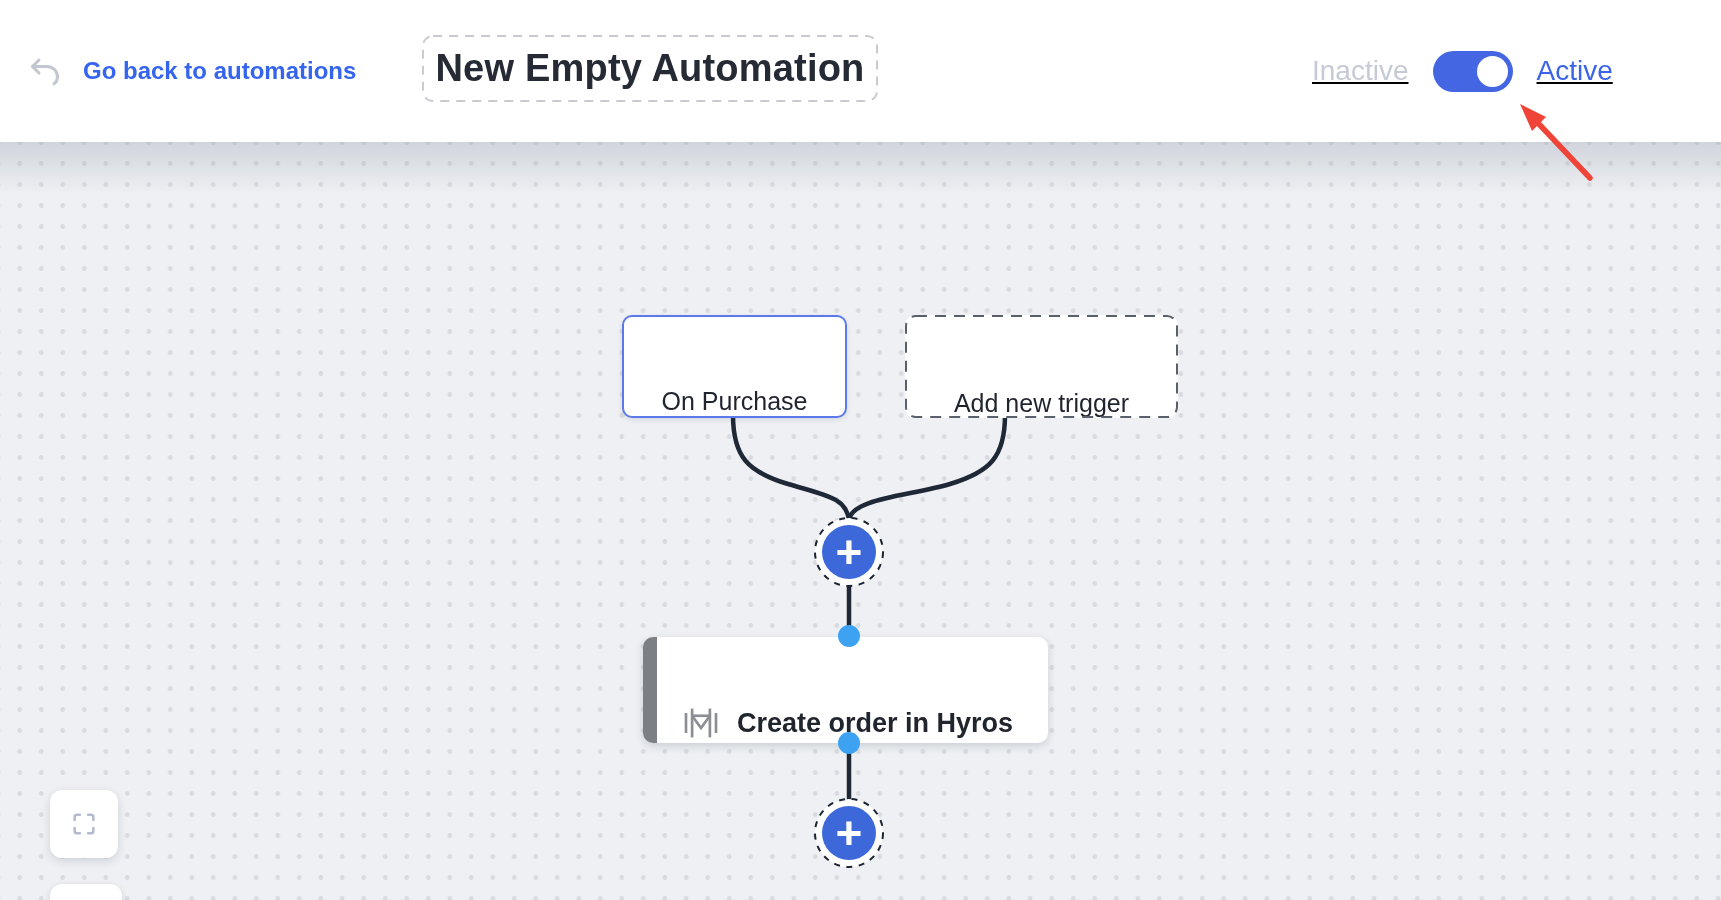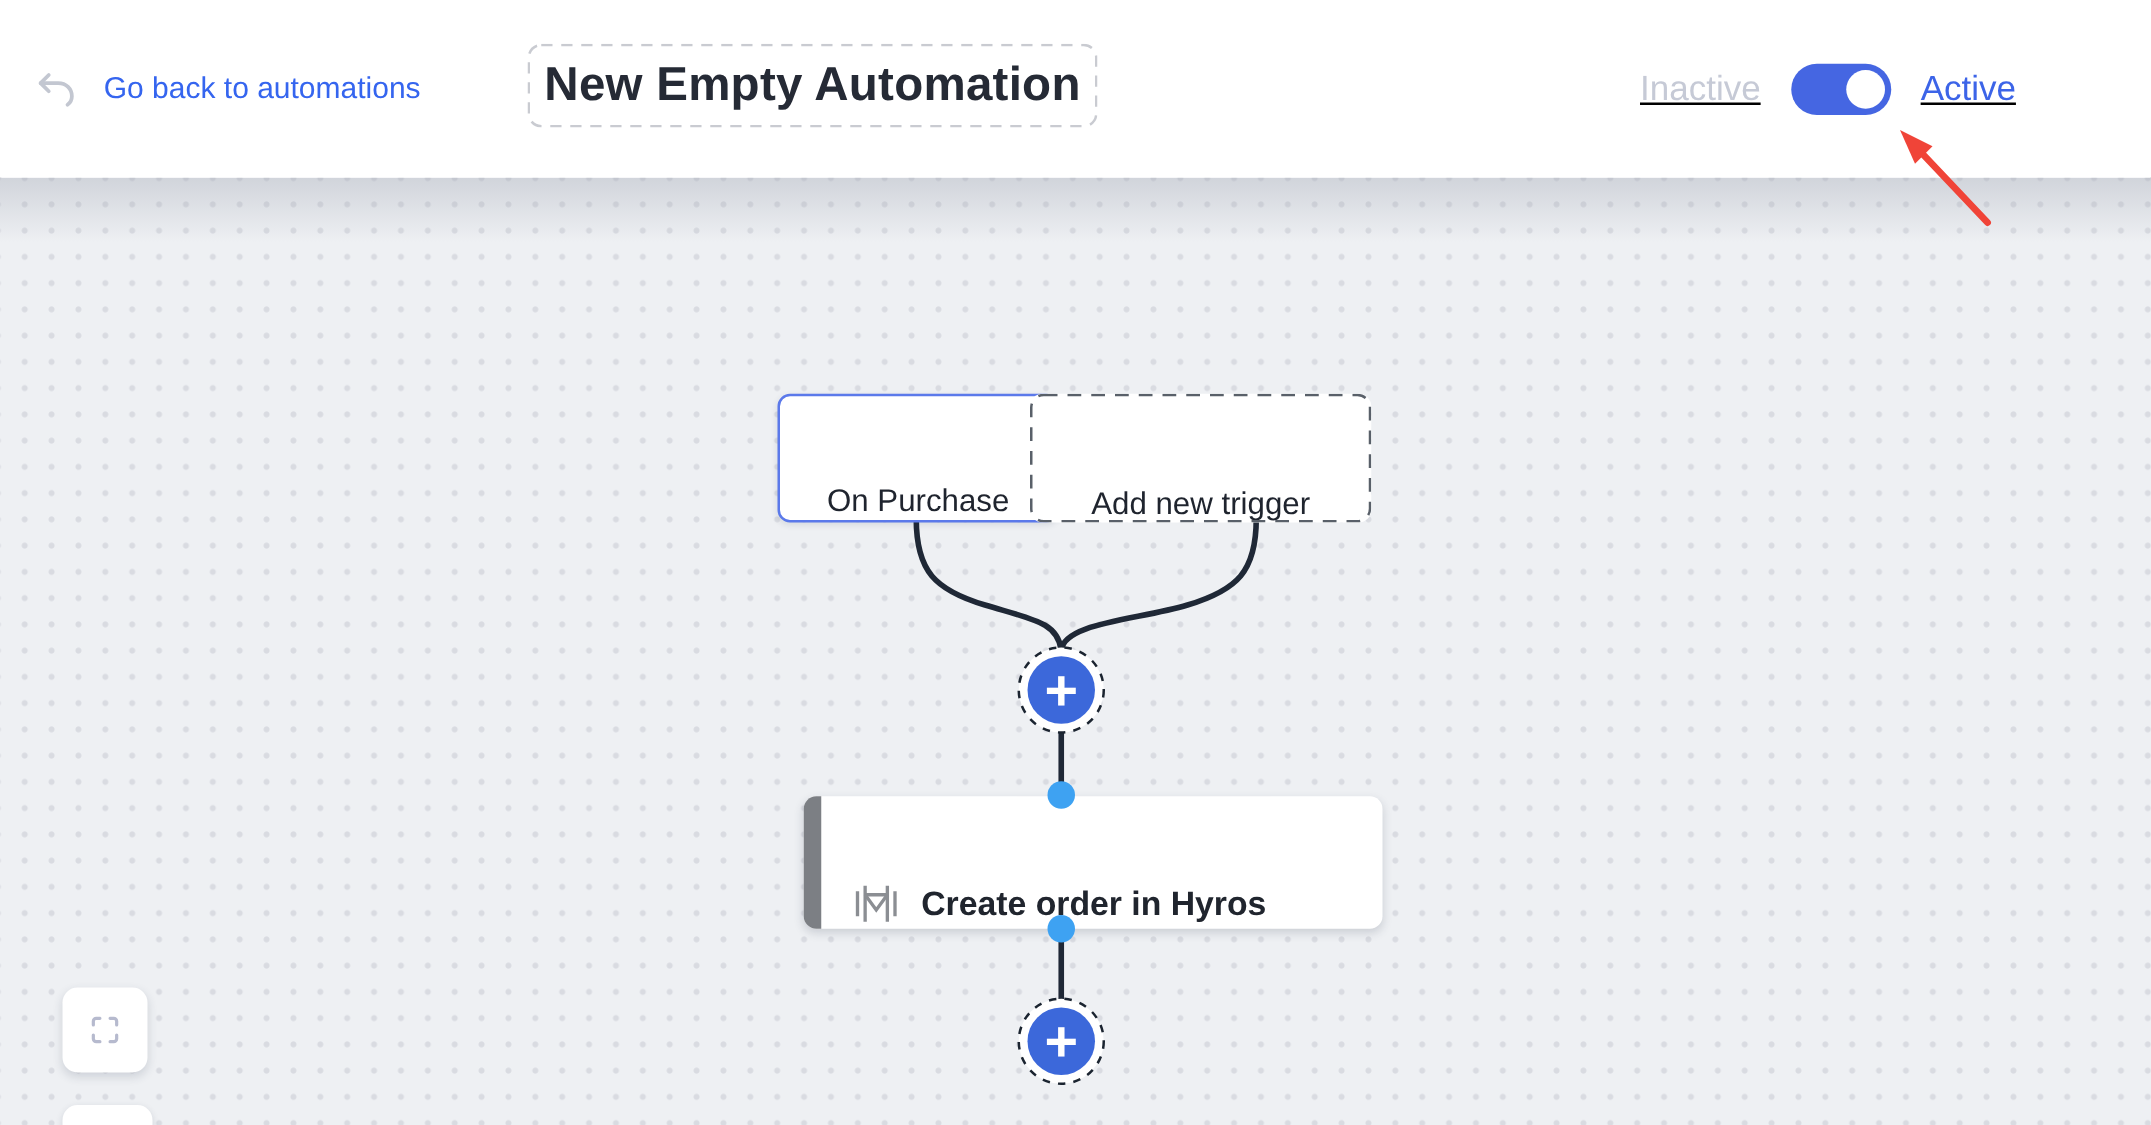--- a/index.html
+++ b/index.html
@@ -12,21 +12,21 @@
   html,body{width:1721px;height:900px;}
   body{
     position:relative;font-family:"Liberation Sans",sans-serif;background:#fff;
     overflow:hidden;box-shadow:inset 0 0 0 1px #9aa0aa;
   }
   
   .header{position:absolute;top:0;left:0;width:1721px;height:142px;background:#fff;z-index:10;}
   .back-icon{position:absolute;left:28px;top:54px;width:34px;height:34px;cursor:pointer;}
   .back-link{
     position:absolute;left:83px;top:0;height:142px;display:flex;align-items:center;
-    color:var(--link-blue);font-size:24px;font-weight:normal;cursor:pointer;
+    color:var(--link-blue);font-size:24px;font-weight:bold;cursor:pointer;
   }
   .title-box{
     position:absolute;left:422px;top:35px;width:456px;height:67px;border-radius:10px;
     display:flex;align-items:center;justify-content:center;cursor:text;
   }
   .title-box .dash-rect{position:absolute;inset:0;}
   .title-text{position:relative;font-size:38px;font-weight:bold;color:var(--title-text);letter-spacing:.2px;}
   .status-cluster{
     position:absolute;left:1312px;top:0;height:142px;display:flex;align-items:center;gap:24px;text-decoration:underline;
   }
@@ -62,25 +62,25 @@
   }
   .node{
     position:absolute;background:#fff;border-radius:10px;z-index:3;cursor:pointer;
     display:flex;align-items:flex-end;justify-content:center;
   }
   .node-trigger{
     left:622px;top:173px;width:225px;height:103px;border:2px solid #5b79ea;
     box-shadow:0 2px 5px rgba(45,55,80,.12);
   }
   .node-trigger .node-label{font-size:25px;color:var(--node-text);}
-  .node-add-trigger{left:824px;top:173px;width:273px;height:103px;}
+  .node-add-trigger{left:905px;top:173px;width:273px;height:103px;}
   .node-add-trigger .node-label{font-size:25px;color:var(--node-text);}
   .dash-rect{position:absolute;inset:0;pointer-events:none;}
   .node-action{
-    left:643px;top:495px;width:463px;height:106px;justify-content:flex-start;
+    left:643px;top:495px;width:405px;height:106px;justify-content:flex-start;
     box-shadow:0 3px 8px rgba(45,55,80,.18);
   }
   .action-bar{
     position:absolute;left:0;top:0;bottom:0;width:14px;background:#7c7f84;
     border-radius:10px 0 0 10px;
   }
   .action-content{display:flex;align-items:center;gap:16px;padding-left:38px;}
   .action-label{font-size:27px;font-weight:bold;color:#20252e;}
   .port{
     position:absolute;width:22px;height:22px;border-radius:50%;background:var(--port-blue);

